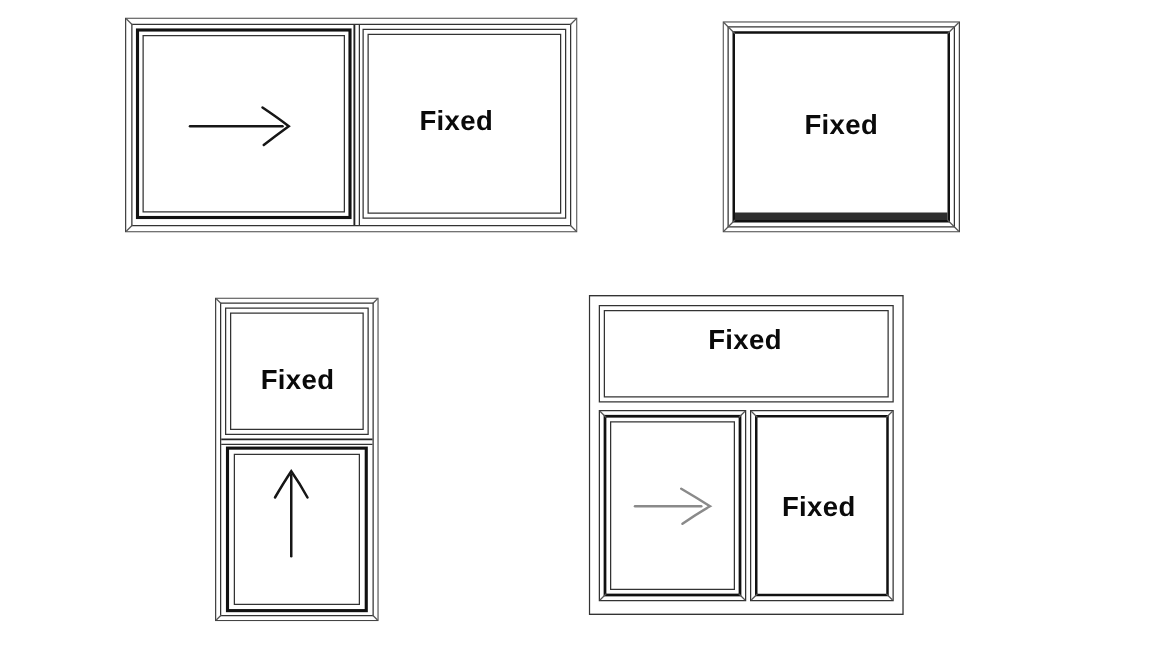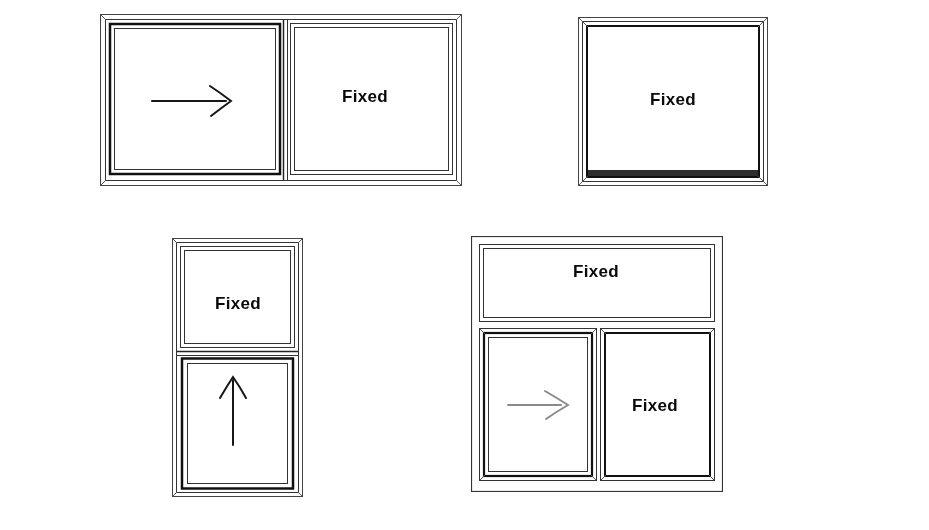--- a/index.html
+++ b/index.html
@@ -10,21 +10,21 @@
     background: #ffffff;
     font-family: "Liberation Sans", sans-serif;
     overflow: hidden;
   }
   .figure { position: absolute; }
   .figure svg { display: block; }
   .panel-label {
     position: absolute;
     transform: translate(-50%, -50%);
     font-weight: bold;
-    font-size: 17px;
+    font-size: 22px;
     color: #0a0a0a;
     letter-spacing: 0.3px;
     white-space: nowrap;
   }
 </style>
 </head>
 <body>
 
 <div class="canvas">
 

